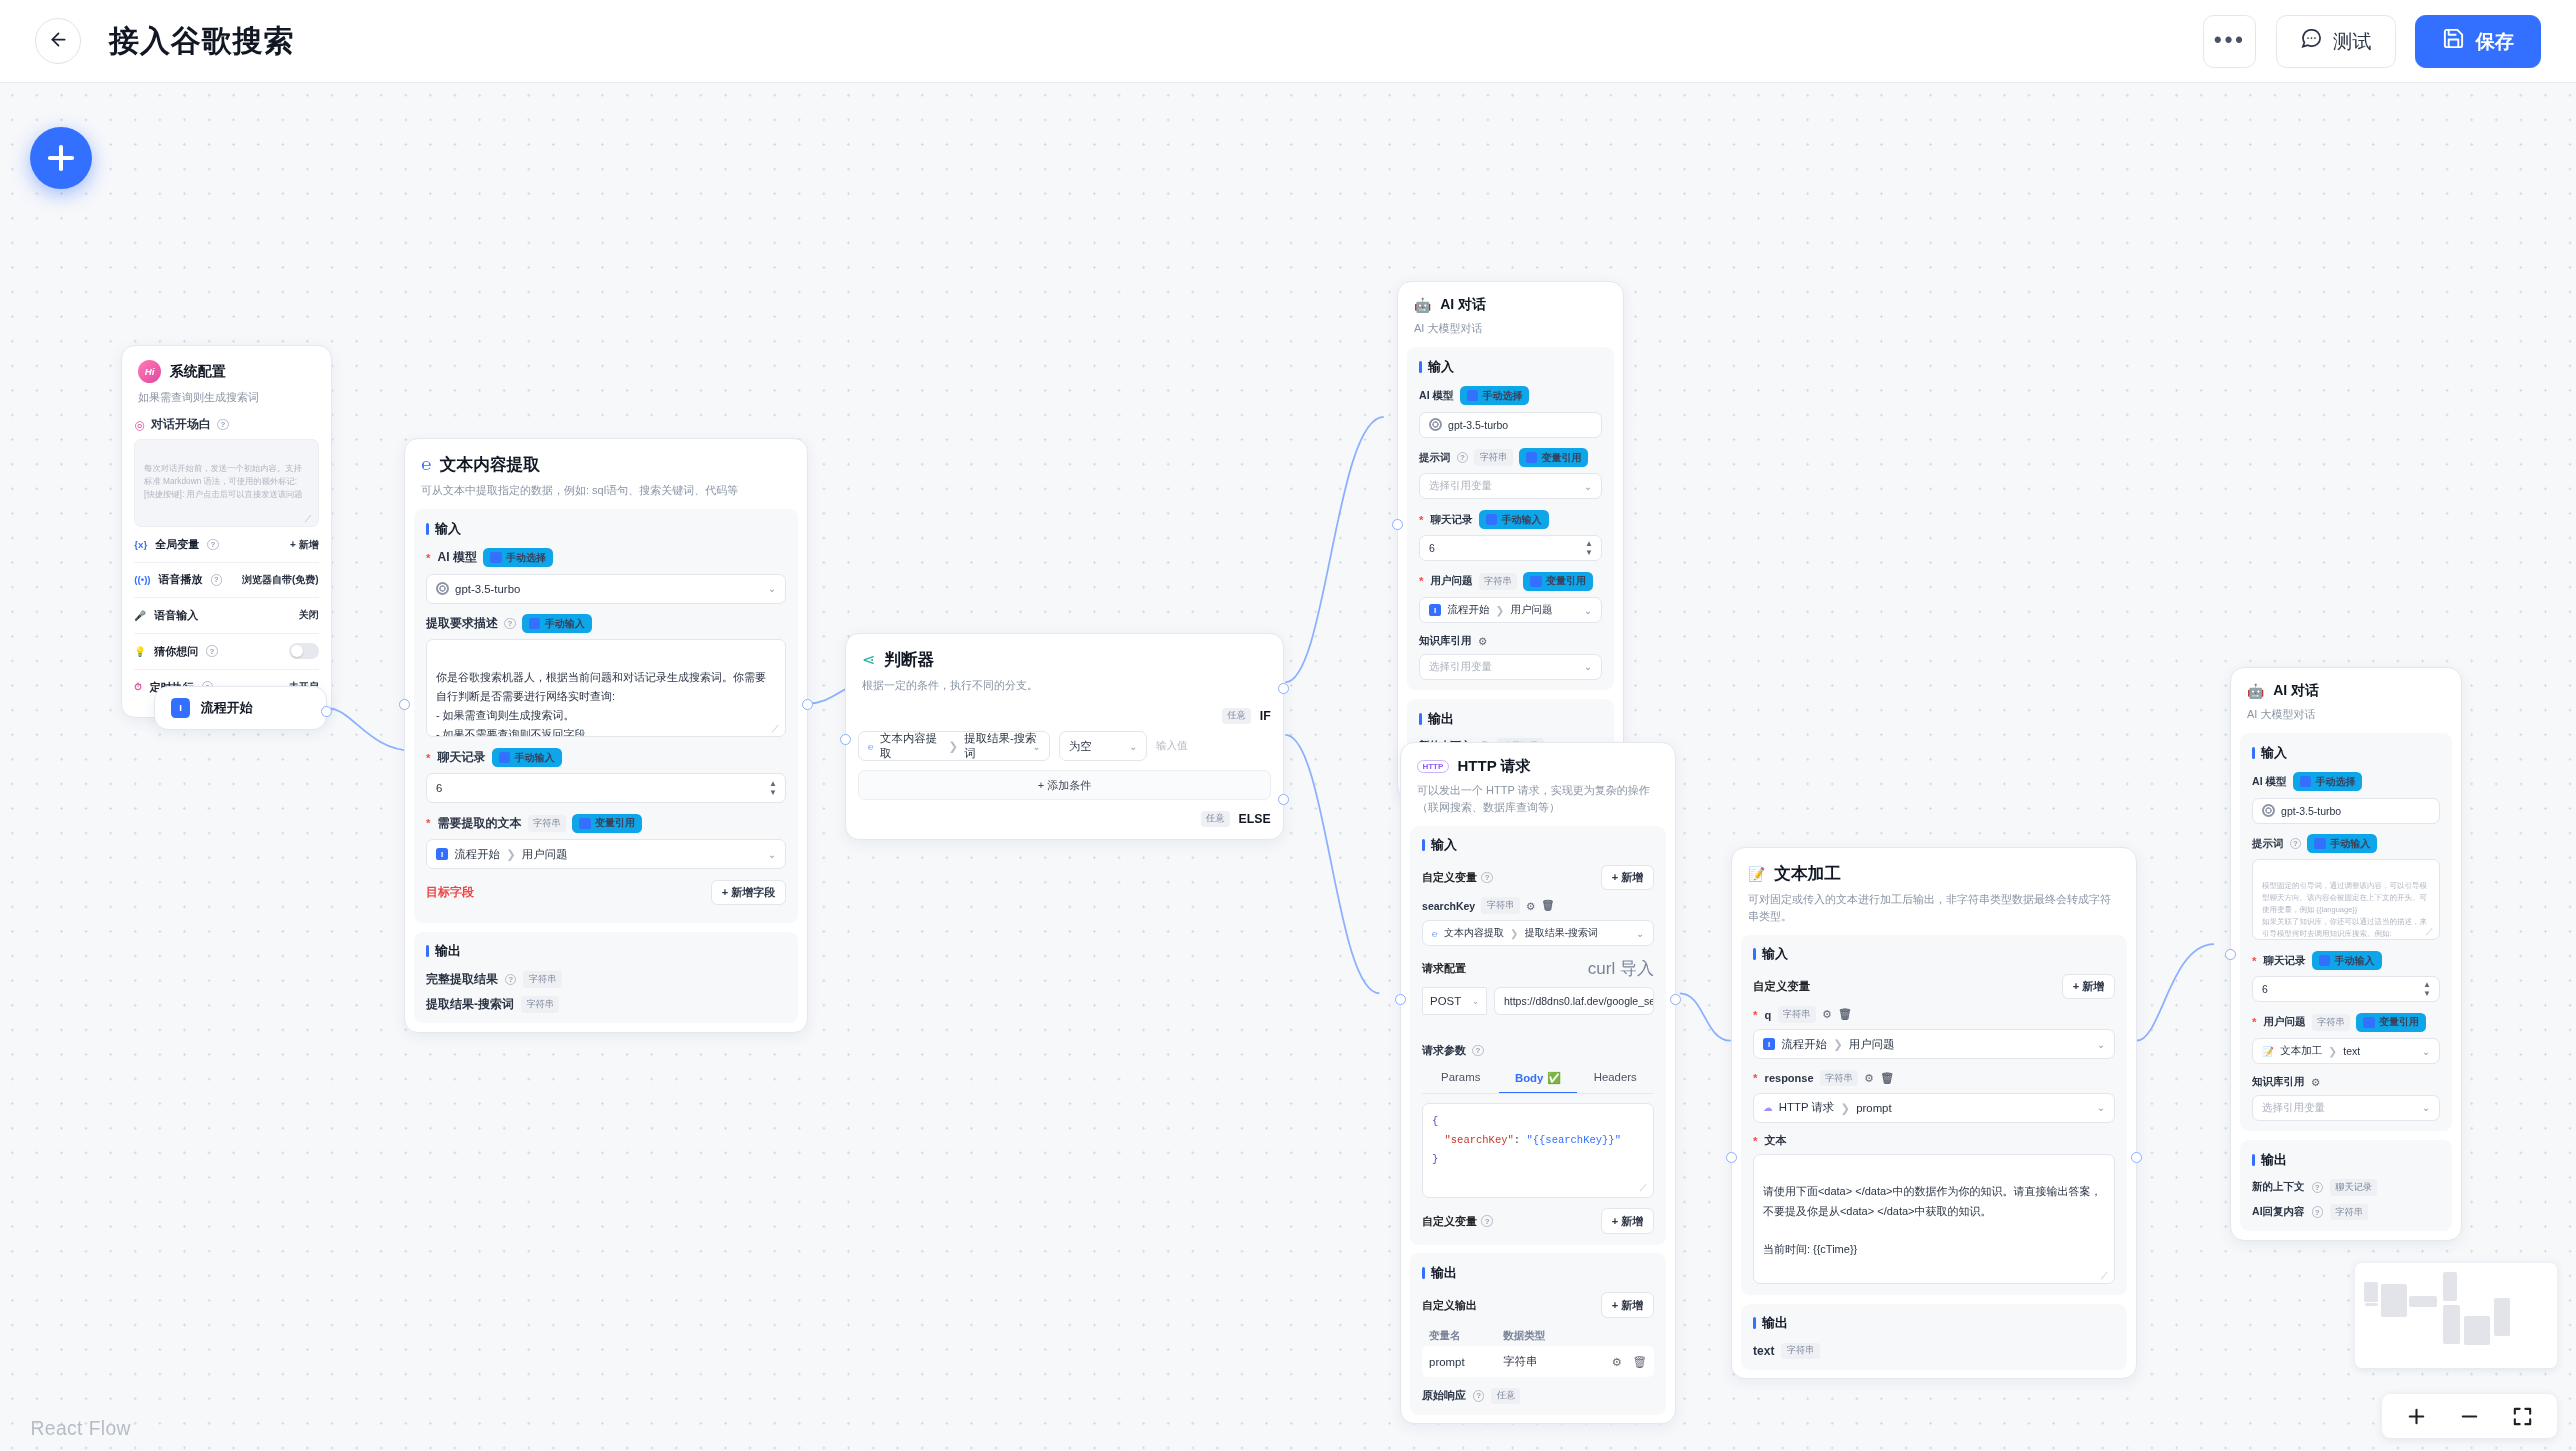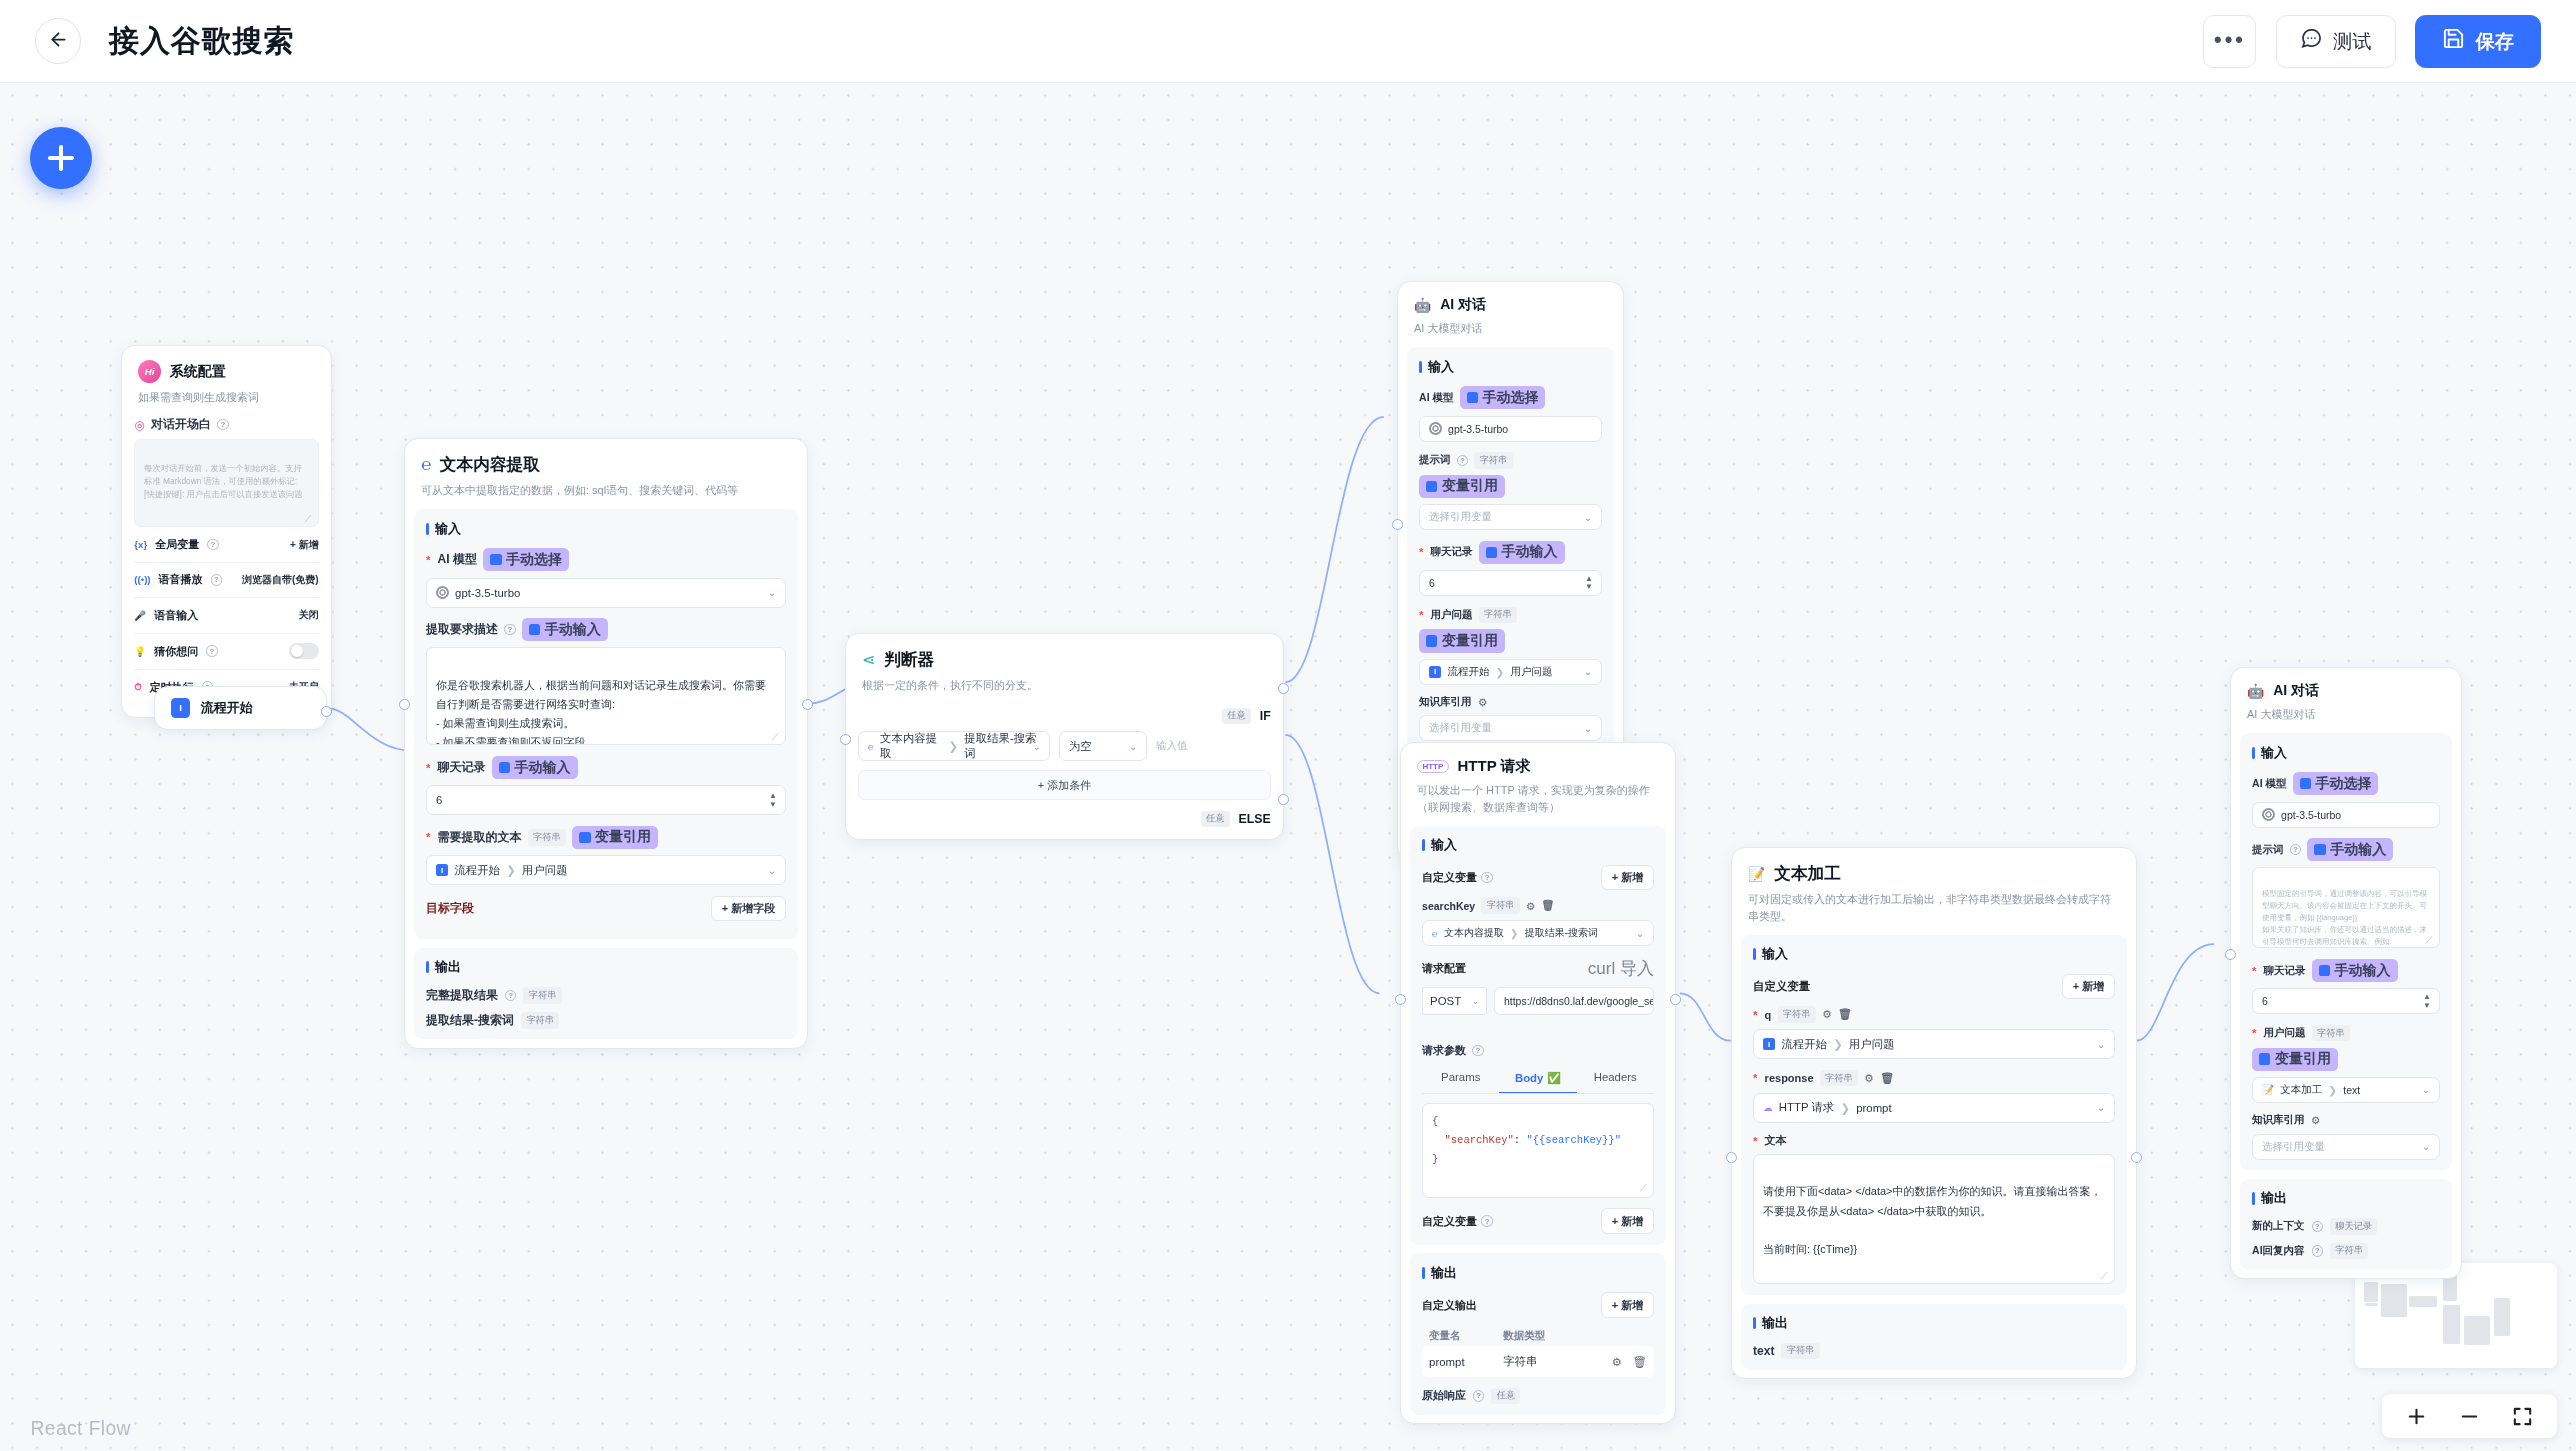--- a/index.html
+++ b/index.html
@@ -104,21 +104,21 @@
     display: flex; align-items: center; gap: 6.2px; font-size: 12px;
     color: #2b3445; margin-bottom: 6.2px; font-weight: 600; flex-wrap: wrap;
   }
   .req::before { content: "*"; color: #f54a45; font-size: 11.4px; margin-right: 0.9px; }
   .tag {
     font-size: 9.2px; color: #7a8499; background: #eef0f4;
     padding: 1.8px 5.3px; border-radius: 3.5px; font-weight: 400;
   }
   .chip {
     display: inline-flex; align-items: center; gap: 4.4px;
-    font-size: 14px; background: #c4b5fd; color: #3a4congress;
+    font-size: 10px; background: #0ea5e9; color: #3a4congress;
     color: #39425a; padding: 2.6px 7px; border-radius: 5.3px; font-weight: 600;
   }
   .chip .sq {
     width: 11.4px; height: 11.4px; border-radius: 2.6px; display:inline-block;
     background: #3370ff;
   }
   .chip .sq.var { background: #3370ff; }
   .qmark {
     width: 11.4px; height: 11.4px; border-radius: 50%; border: 0.9px solid #b5bcc9;
     color: #9aa2b1; font-size: 8px; display: inline-flex; align-items: center;
@@ -462,21 +462,21 @@
           <span class="bluesq"></span>
           <span>流程开始</span>
           <span class="sep">❯</span>
           <span>用户问题</span>
           <span class="chev">⌄</span>
         </div>
       </div>
 
       <div class="fld">
         <div class="label-row">
-          <span style="font-size:12px;font-weight:700;color:#7f1d1d;">目标字段</span>
+          <span style="font-size:12px;font-weight:700;color:#ef4444;">目标字段</span>
           <span class="rowbtn">+ 新增字段</span>
         </div>
       </div>
     </div>
 
     <div class="sect">
       <div class="sect-title">输出</div>
       <div class="out-row">
         <span>完整提取结果</span>
         <span class="qmark">?</span>

